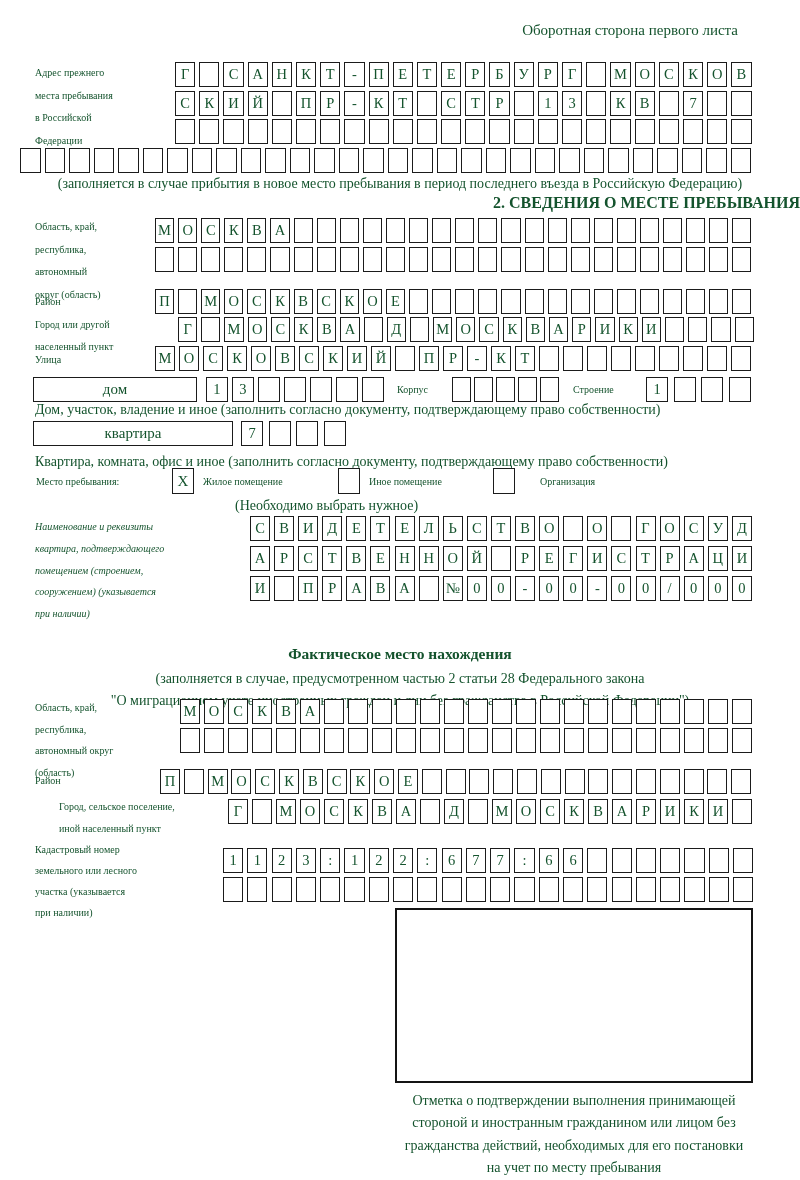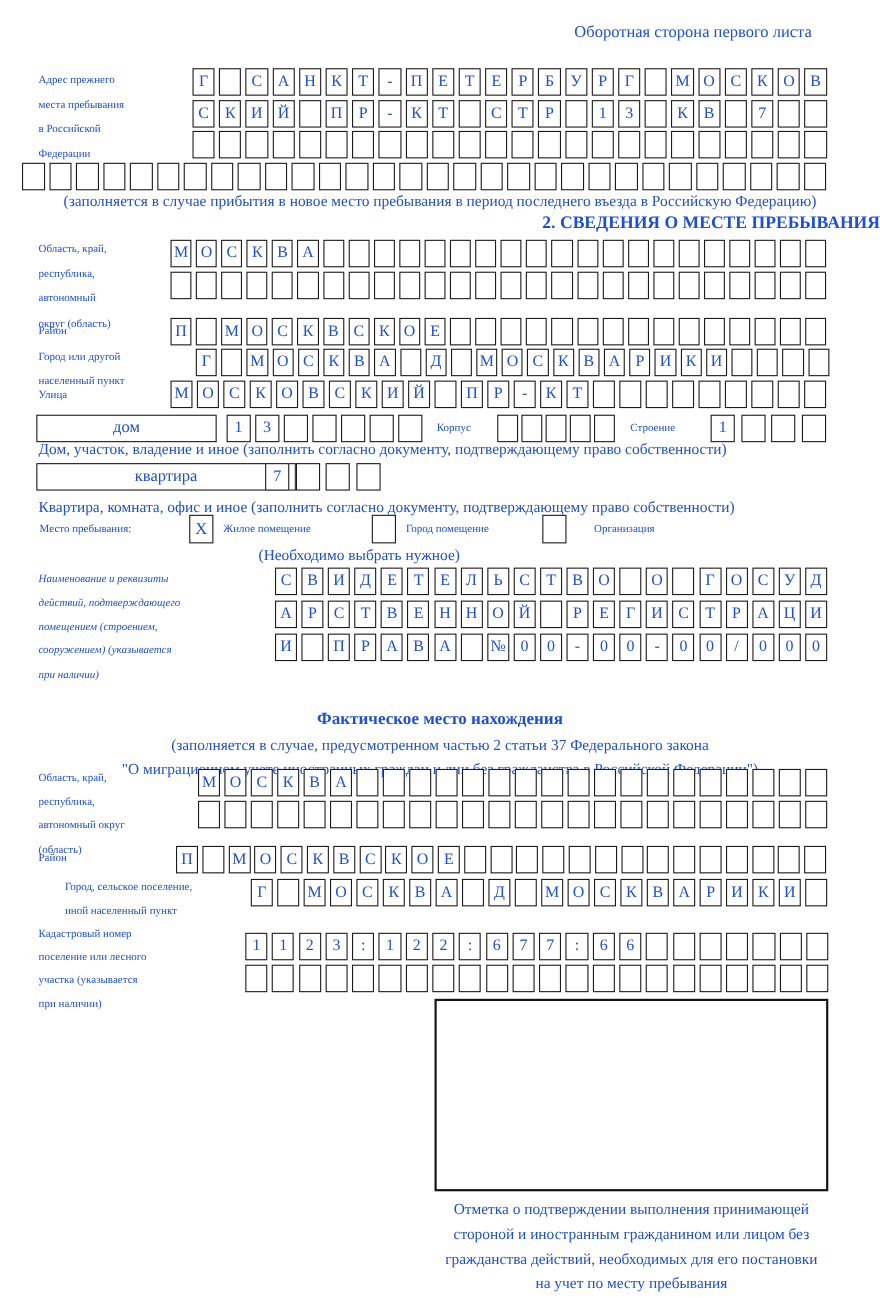--- a/index.html
+++ b/index.html
@@ -1,18 +1,18 @@
 <!DOCTYPE html>
 <html><head>
 <meta charset="utf-8">
 <style>
   html,body{margin:0;padding:0;background:#fff;}
   #page{
     position:relative;width:800px;height:1180px;background:#ffffff;
-    font-family:"Liberation Serif","DejaVu Serif",serif;color:#1d4ed8;overflow:hidden;
+    font-family:"Liberation Serif","DejaVu Serif",serif;color:#14532d;overflow:hidden;
   }
   .lbl{position:absolute;font-size:10px;line-height:22.5px;white-space:nowrap;}
   .lbl div{white-space:nowrap;}
   .cellrow{position:absolute;display:flex;gap:var(--g,4px);}
   .cell{
     width:var(--w,20px);height:var(--h,25px);box-sizing:border-box;
     border:1.6px solid #1b1b1b;background:#fff;flex:0 0 auto;
     display:flex;align-items:center;justify-content:center;
     font-size:14.5px;line-height:1;
   }
@@ -339,41 +339,41 @@
     </div>
   <div class="lbl" style="left:573px;top:379px;">Строение</div>
   <div class="cellrow" style="left:646px;top:377px;--w:22px;--g:5.5px;">
       <span class="cell">1</span>
       <span class="cell"></span>
       <span class="cell"></span>
       <span class="cell"></span>
     </div>
   <div class="lbl note" style="left:35px;top:399px;">Дом, участок, владение и иное (заполнить согласно документу, подтверждающему право собственности)</div>
 
-  <div class="wbox" style="left:33px;top:420.5px;width:236px;height:25px;">квартира</div>
+  <div class="wbox" style="left:33px;top:420.5px;width:200px;height:25px;">квартира</div>
   <div class="cellrow" style="left:241px;top:420.5px;--w:22px;--g:5.5px;">
       <span class="cell">7</span>
       <span class="cell"></span>
       <span class="cell"></span>
       <span class="cell"></span>
     </div>
   <div class="lbl note" style="left:35px;top:451px;">Квартира, комната, офис и иное (заполнить согласно документу, подтверждающему право собственности)</div>
 
   <div class="lbl" style="left:36px;top:471px;">Место пребывания:</div>
   <div class="cb" style="left:172px;top:468px;">X</div>
   <div class="lbl" style="left:203px;top:471px;">Жилое помещение</div>
   <div class="cb" style="left:338px;top:468px;"></div>
-  <div class="lbl" style="left:369px;top:471px;">Город помещение</div>
+  <div class="lbl" style="left:369px;top:471px;">Иное помещение</div>
   <div class="cb" style="left:493px;top:468px;"></div>
   <div class="lbl" style="left:540px;top:471px;">Организация</div>
   <div class="lbl note" style="left:235px;top:495px;">(Необходимо выбрать нужное)</div>
 
   <div class="lbl" style="left:35px;top:516px;line-height:21.8px;font-style:italic;">
     <div>Наименование и реквизиты</div>
-    <div>действий, подтверждающего</div>
+    <div>квартира, подтверждающего</div>
     <div>помещением (строением,</div>
     <div>сооружением) (указывается</div>
     <div>при наличии)</div>
   </div>
   <div class="cellrow" style="left:250px;top:516px;--w:20px;--g:4.1px;">
       <span class="cell">С</span>
       <span class="cell">В</span>
       <span class="cell">И</span>
       <span class="cell">Д</span>
       <span class="cell">Е</span>
@@ -435,21 +435,21 @@
       <span class="cell">-</span>
       <span class="cell">0</span>
       <span class="cell">0</span>
       <span class="cell">/</span>
       <span class="cell">0</span>
       <span class="cell">0</span>
       <span class="cell">0</span>
     </div>
 
   <div class="center subtitle" style="top:645px;">Фактическое место нахождения</div>
-  <div class="center note" style="top:671px;">(заполняется в случае, предусмотренном частью 2 статьи 37 Федерального закона</div>
+  <div class="center note" style="top:671px;">(заполняется в случае, предусмотренном частью 2 статьи 28 Федерального закона</div>
   <div class="center note" style="top:693px;">"О миграционном учете иностранных граждан и лиц без гражданства в Российской Федерации")</div>
 
   <div class="lbl" style="left:35px;top:697px;line-height:21.5px;">
     <div>Область, край,</div>
     <div>республика,</div>
     <div>автономный округ</div>
     <div>(область)</div>
   </div>
   <div class="cellrow" style="left:180px;top:699px;--w:20px;--g:4px;">
       <span class="cell">М</span>
@@ -557,21 +557,21 @@
       <span class="cell">А</span>
       <span class="cell">Р</span>
       <span class="cell">И</span>
       <span class="cell">К</span>
       <span class="cell">И</span>
       <span class="cell"></span>
     </div>
 
   <div class="lbl" style="left:35px;top:839px;line-height:21px;">
     <div>Кадастровый номер</div>
-    <div>поселение или лесного</div>
+    <div>земельного или лесного</div>
     <div>участка (указывается</div>
     <div>при наличии)</div>
   </div>
   <div class="cellrow" style="left:223px;top:848px;--w:20.2px;--g:4.1px;">
       <span class="cell">1</span>
       <span class="cell">1</span>
       <span class="cell">2</span>
       <span class="cell">3</span>
       <span class="cell">:</span>
       <span class="cell">1</span>

